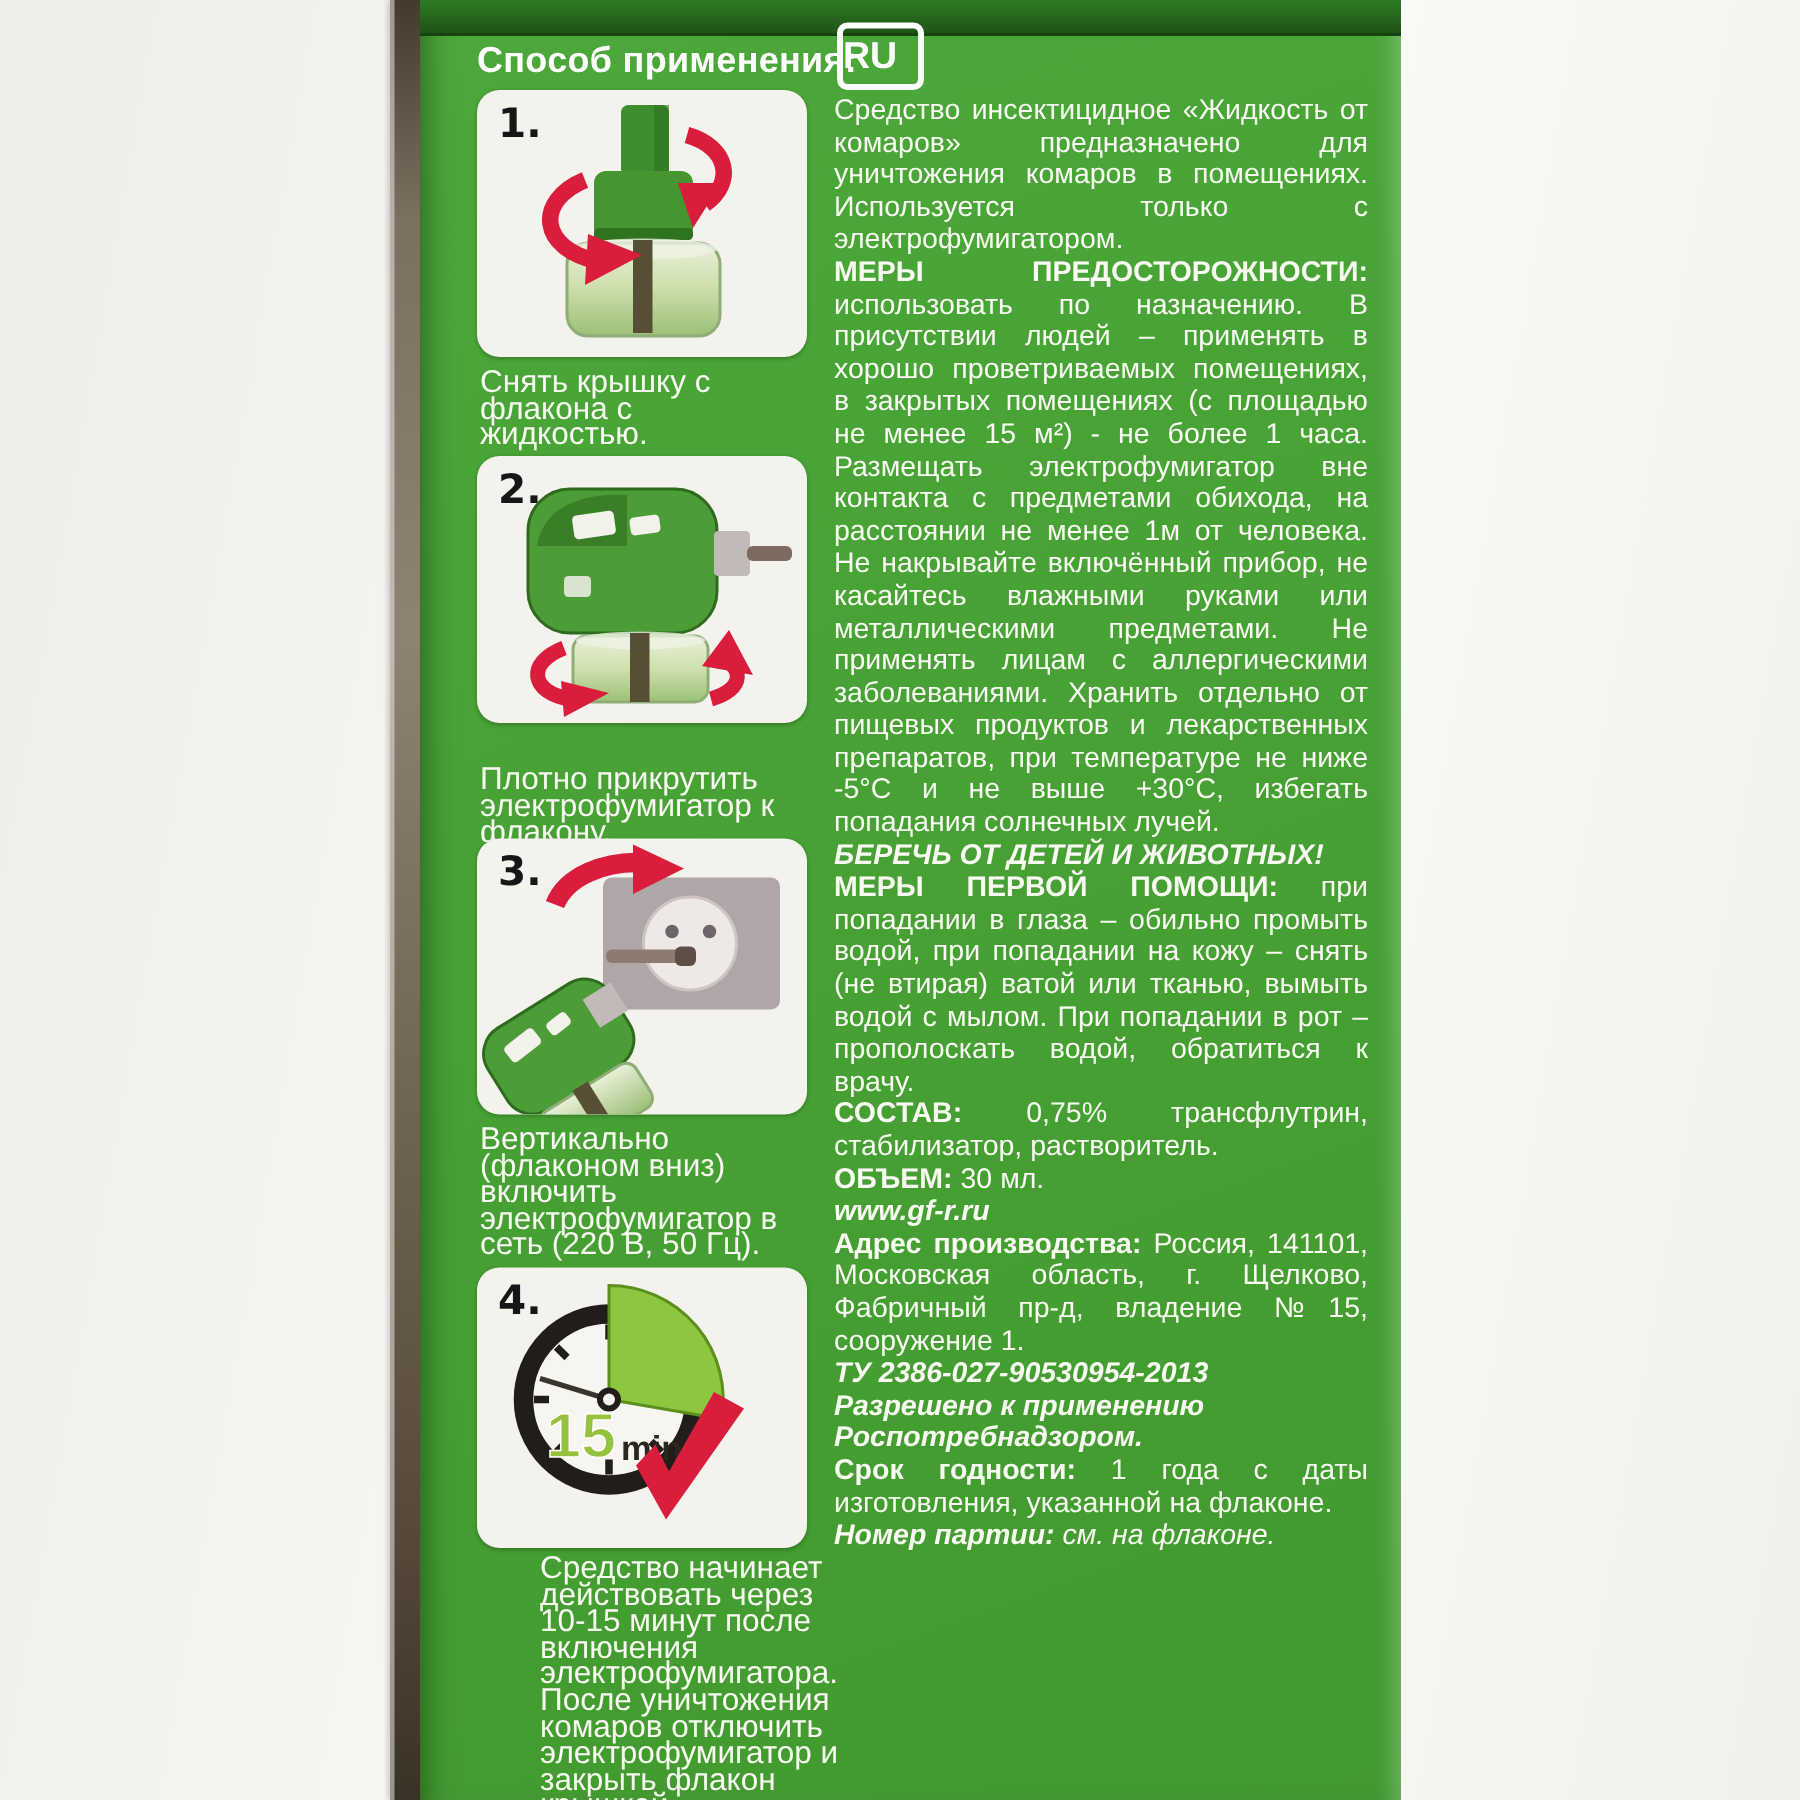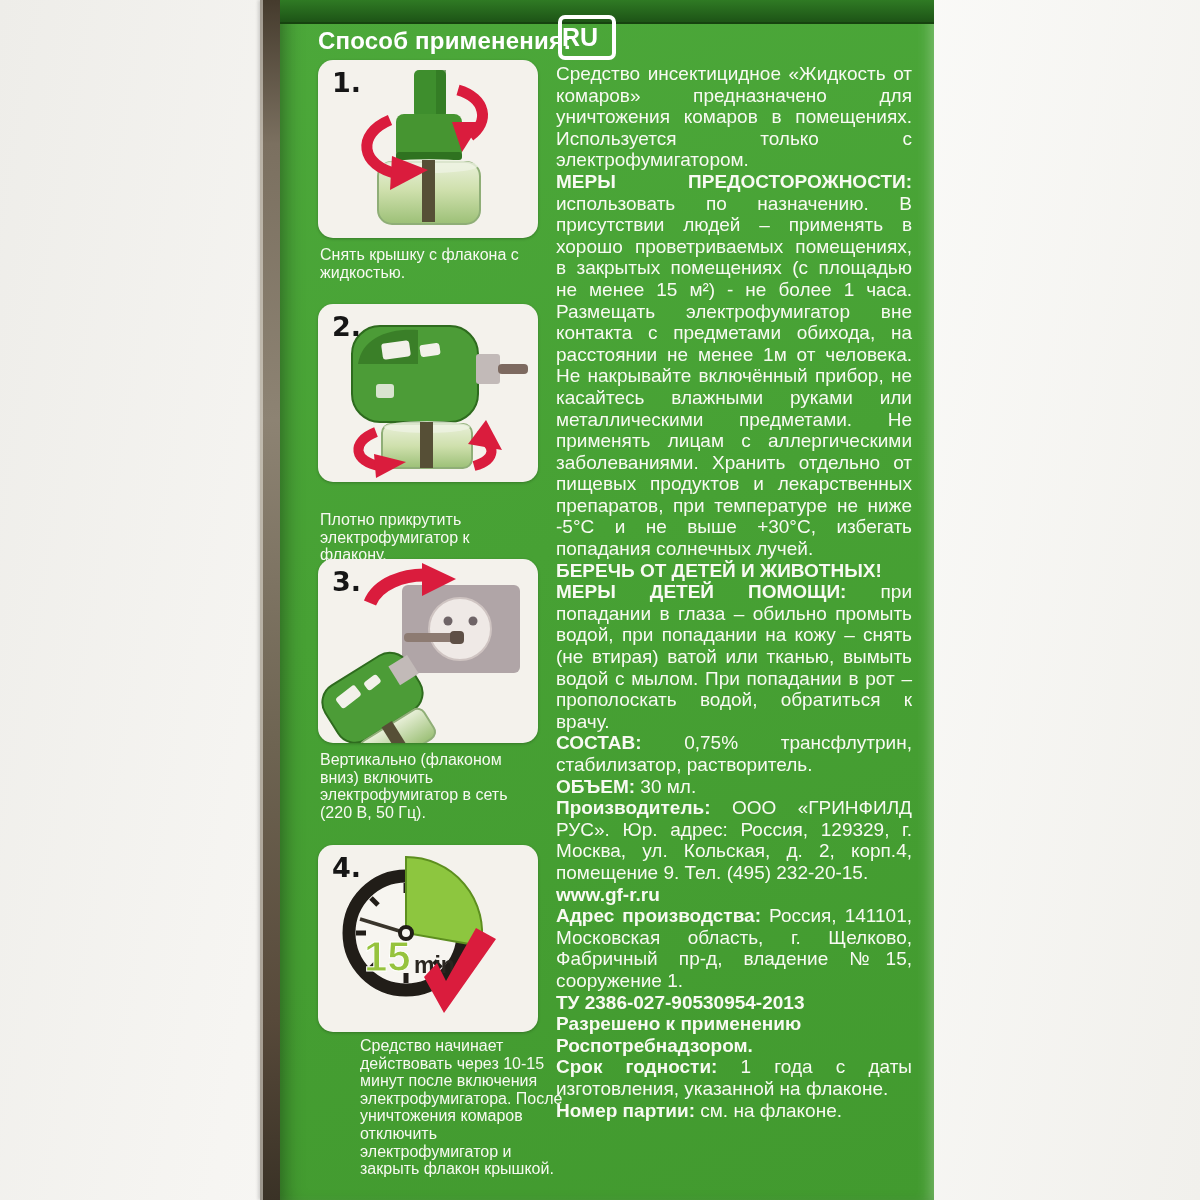--- a/index.html
+++ b/index.html
@@ -46,36 +46,36 @@
     position:absolute;top:7px;left:14px;font-size:27px;font-weight:bold;color:#161616;
     font-family:"DejaVu Sans","Liberation Sans",sans-serif;z-index:2;
   }
   .step-box svg{position:absolute;left:0;top:0;width:100%;height:100%;}
   #box1{top:60px;height:178px;}
   #box2{top:304px;height:178px;}
   #box3{top:559px;height:184px;}
   #box4{top:845px;height:187px;}
   .caption{
     position:absolute;left:40px;width:214px;color:#f7f9f1;
-    font-size:16px;line-height:17.6px;text-align:left;
+    font-size:21px;line-height:17.6px;text-align:left;
   }
   #cap1{top:246px;}
   #cap2{top:488px;margin-top:23px;}
   #cap3{top:751px;}
   #cap4{top:1037px;margin-left:40px;}
   
   .right-col{
     position:absolute;left:556px;top:63px;width:356px;
     color:#f8faf2;font-size:19px;line-height:21.6px;text-align:justify;
   }
   .right-col p{margin:0;}
   .right-col b{font-weight:bold;}
   .mb12{margin-bottom:12px;}
   .mb14{margin-bottom:14px;}
-  .left-align{text-align:left;}
+  .left-align{text-align:left;font-style:italic;}
 </style>
 </head>
 <body>
 
 <div class="photo">
 
   <div class="edge"></div>
 
   <div class="panel">
     <div class="top-band"></div>
@@ -207,27 +207,26 @@
     <div class="caption" id="cap4">Средство начинает действовать через 10-15 минут после включения электрофумигатора. После уничтожения комаров отключить электрофумигатор и закрыть флакон крышкой.</div>
   </div>
 
   <div class="right-col">
     <p class="mb12">Средство инсектицидное «Жидкость от комаров» предназначено для уничтожения комаров в помещениях. Используется только с электрофумигатором.</p>
 
     <p><b>МЕРЫ ПРЕДОСТОРОЖНОСТИ:</b> <span>использовать по назначению. В присутствии людей – применять в хорошо проветриваемых помещениях, в закрытых помещениях (с площадью не менее 15 м²) - не более 1 часа. Размещать электрофумигатор вне контакта с предметами обихода, на расстоянии не менее 1м от человека. Не накрывайте включённый прибор, не касайтесь влажными руками или металлическими предметами. Не применять лицам с аллергическими заболеваниями. Хранить отдельно от пищевых продуктов и лекарственных препаратов, при температуре не ниже -5°С и не выше +30°С, избегать попадания солнечных лучей.</span></p>
 
     <p class="left-align"><b>БЕРЕЧЬ ОТ ДЕТЕЙ И ЖИВОТНЫХ!</b></p>
 
-    <p><b>МЕРЫ ДЕТЕЙ ПОМОЩИ:</b> <span>при попадании в глаза – обильно промыть водой, при попадании на кожу – снять (не втирая) ватой или тканью, вымыть водой с мылом. При попадании в рот – прополоскать водой, обратиться к врачу.</span></p>
+    <p><b>МЕРЫ ПЕРВОЙ ПОМОЩИ:</b> <span>при попадании в глаза – обильно промыть водой, при попадании на кожу – снять (не втирая) ватой или тканью, вымыть водой с мылом. При попадании в рот – прополоскать водой, обратиться к врачу.</span></p>
 
     <p><b>СОСТАВ:</b> <span>0,75% трансфлутрин, стабилизатор, растворитель.</span></p>
 
     <p class="mb14"><b>ОБЪЕМ:</b> <span>30 мл.</span></p>
 
-    <p><b>Производитель:</b> <span>ООО «ГРИНФИЛД РУС». Юр. адрес: Россия, 129329, г. Москва, ул. Кольская, д. 2, корп.4, помещение 9. Тел. (495) 232-20-15.</span></p>
 
     <p class="left-align"><b>www.gf-r.ru</b></p>
 
     <p><b>Адрес производства:</b> <span>Россия, 141101, Московская область, г. Щелково, Фабричный пр-д, владение №15, сооружение 1.</span></p>
 
     <p class="left-align"><b>ТУ 2386-027-90530954-2013</b></p>
 
     <p class="left-align"><b>Разрешено к применению Роспотребнадзором.</b></p>
 
     <p><b>Срок годности:</b> <span>1 года с даты изготовления, указанной на флаконе.</span></p>

